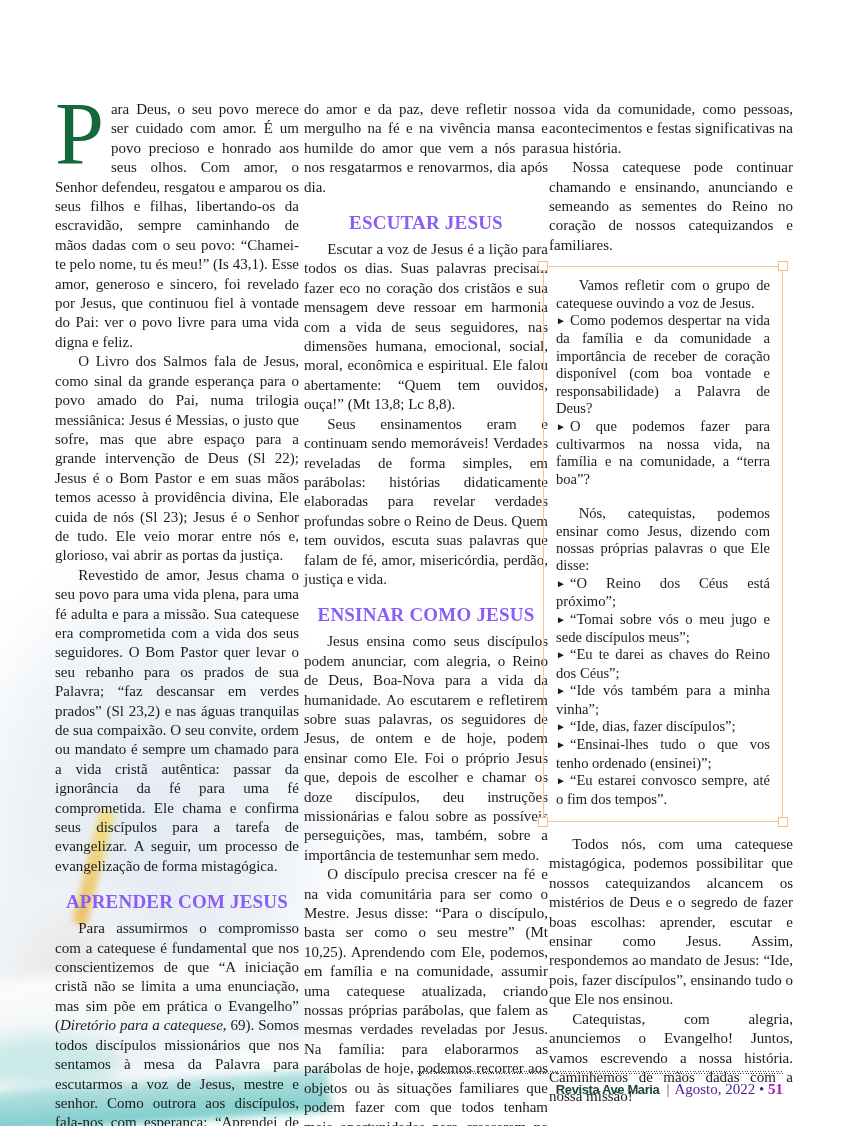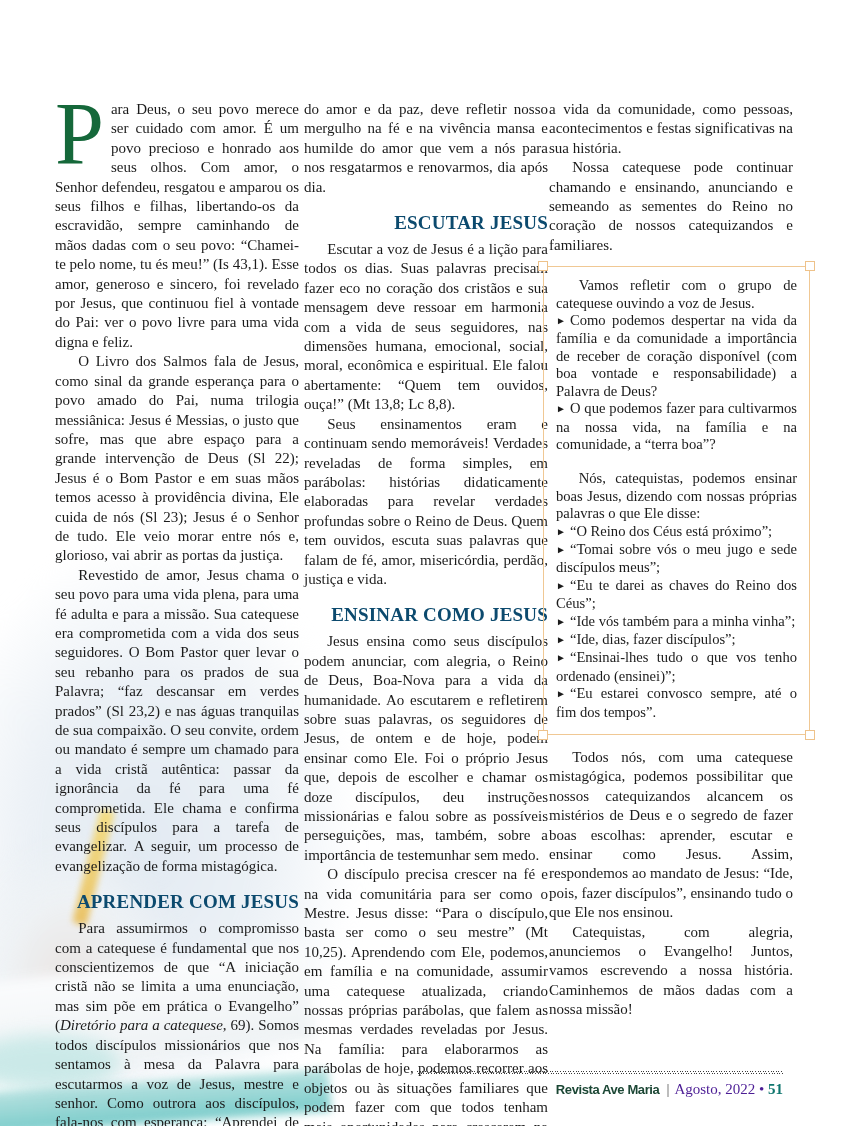--- a/index.html
+++ b/index.html
@@ -29,31 +29,31 @@
   
   .col{position:absolute;top:100px;width:244px;z-index:2;
     font-size:15px;line-height:19.4px;text-align:justify;}
   #col1{left:55px;}
   #col2{left:304px;}
   #col3{left:549px;}
   .col p{margin:0;}
   .indent{text-indent:1.55em;}
   h3{
     font-family:"Liberation Serif","DejaVu Serif",serif;
-    color:#0c4a6e;font-size:19px;line-height:21px;font-weight:bold;
-    letter-spacing:.2px;margin:15px 0 7px;text-align:right;
+    color:#8b5cf6;font-size:19px;line-height:21px;font-weight:bold;
+    letter-spacing:.2px;margin:15px 0 7px;text-align:center;
   }
   .dropcap{
     float:left;color:#15683a;font-size:88px;line-height:62px;
     padding:3px 7px 2px 0;font-weight:normal;
   }
   .ital{font-style:italic;}
   
   .refbox{
-    position:relative;margin:11px 0 13px -6px;width:267px;box-sizing:border-box;
+    position:relative;margin:11px 0 13px -6px;width:240px;box-sizing:border-box;
     border:1.5px solid #f0c894;padding:10px 12px 13px;
     font-size:14.6px;line-height:17.4px;
   }
   .refbox .corner{
     position:absolute;width:8px;height:8px;background:#fff;border:1.5px solid #eec28a;
   }
   .c-tl{left:-6px;top:-6px;} .c-tr{right:-6px;top:-6px;}
   .c-bl{left:-6px;bottom:-6px;} .c-br{right:-6px;bottom:-6px;}
   .refbox p{margin:0;}
   .refbox .gap{height:17px;}
@@ -71,21 +71,21 @@
   .footer{
     position:absolute;left:417px;top:1081px;width:366px;z-index:2;
     text-align:right;font-size:15px;white-space:nowrap;
   }
   .mag{
     font-family:"Liberation Sans","DejaVu Sans",sans-serif;
     font-weight:bold;font-size:13px;letter-spacing:-.4px;color:#1c4735;
   }
   .sep{color:#555;margin:0 5px 0 7px;font-weight:normal;}
   .issue{font-size:15px;color:#4c1d95;}
-  .pgnum{font-weight:bold;color:#0f766e;}
+  .pgnum{font-weight:bold;color:#a21caf;}
 </style>
 </head>
 <body>
 
 <div class="photo">
   <div class="ph-wash"></div>
   <div class="ph-hand"></div>
   <div class="ph-pencil"></div>
   <div class="ph-paper"></div>
   <div class="ph-teal2"></div>
@@ -117,21 +117,21 @@
   <div class="refbox">
     <span class="corner c-tl"></span>
     <span class="corner c-tr"></span>
     <span class="corner c-bl"></span>
     <span class="corner c-br"></span>
 
     <p class="indent">Vamos refletir com o grupo de catequese ouvindo a voz de Jesus.</p>
     <p class="bullet"><span class="arrow">►</span><span>Como podemos despertar na vida da família e da comunidade a importância de receber de coração disponível (com boa vontade e responsabilidade) a Palavra de Deus?</span></p>
     <p class="bullet"><span class="arrow">►</span><span>O que podemos fazer para cultivarmos na nossa vida, na família e na comunidade, a “terra boa”?</span></p>
     <div class="gap"></div>
-    <p class="indent">Nós, catequistas, podemos ensinar boas Jesus, dizendo com nossas próprias palavras o que Ele disse:</p>
+    <p class="indent">Nós, catequistas, podemos ensinar como Jesus, dizendo com nossas próprias palavras o que Ele disse:</p>
     <p class="bullet"><span class="arrow">►</span><span>“O Reino dos Céus está próximo”;</span></p>
     <p class="bullet"><span class="arrow">►</span><span>“Tomai sobre vós o meu jugo e sede discípulos meus”;</span></p>
     <p class="bullet"><span class="arrow">►</span><span>“Eu te darei as chaves do Reino dos Céus”;</span></p>
     <p class="bullet"><span class="arrow">►</span><span>“Ide vós também para a minha vinha”;</span></p>
     <p class="bullet"><span class="arrow">►</span><span>“Ide, dias, fazer discípulos”;</span></p>
     <p class="bullet"><span class="arrow">►</span><span>“Ensinai-lhes tudo o que vos tenho ordenado (ensinei)”;</span></p>
     <p class="bullet"><span class="arrow">►</span><span>“Eu estarei convosco sempre, até o fim dos tempos”.</span></p>
   </div>
 
   <p class="indent">Todos nós, com uma catequese mistagógica, podemos possibilitar que nossos catequizandos alcancem os mistérios de Deus e o segredo de fazer boas escolhas: aprender, escutar e ensinar como Jesus. Assim, respondemos ao mandato de Jesus: “Ide, pois, fazer discípulos”, ensinando tudo o que Ele nos ensinou.</p>

